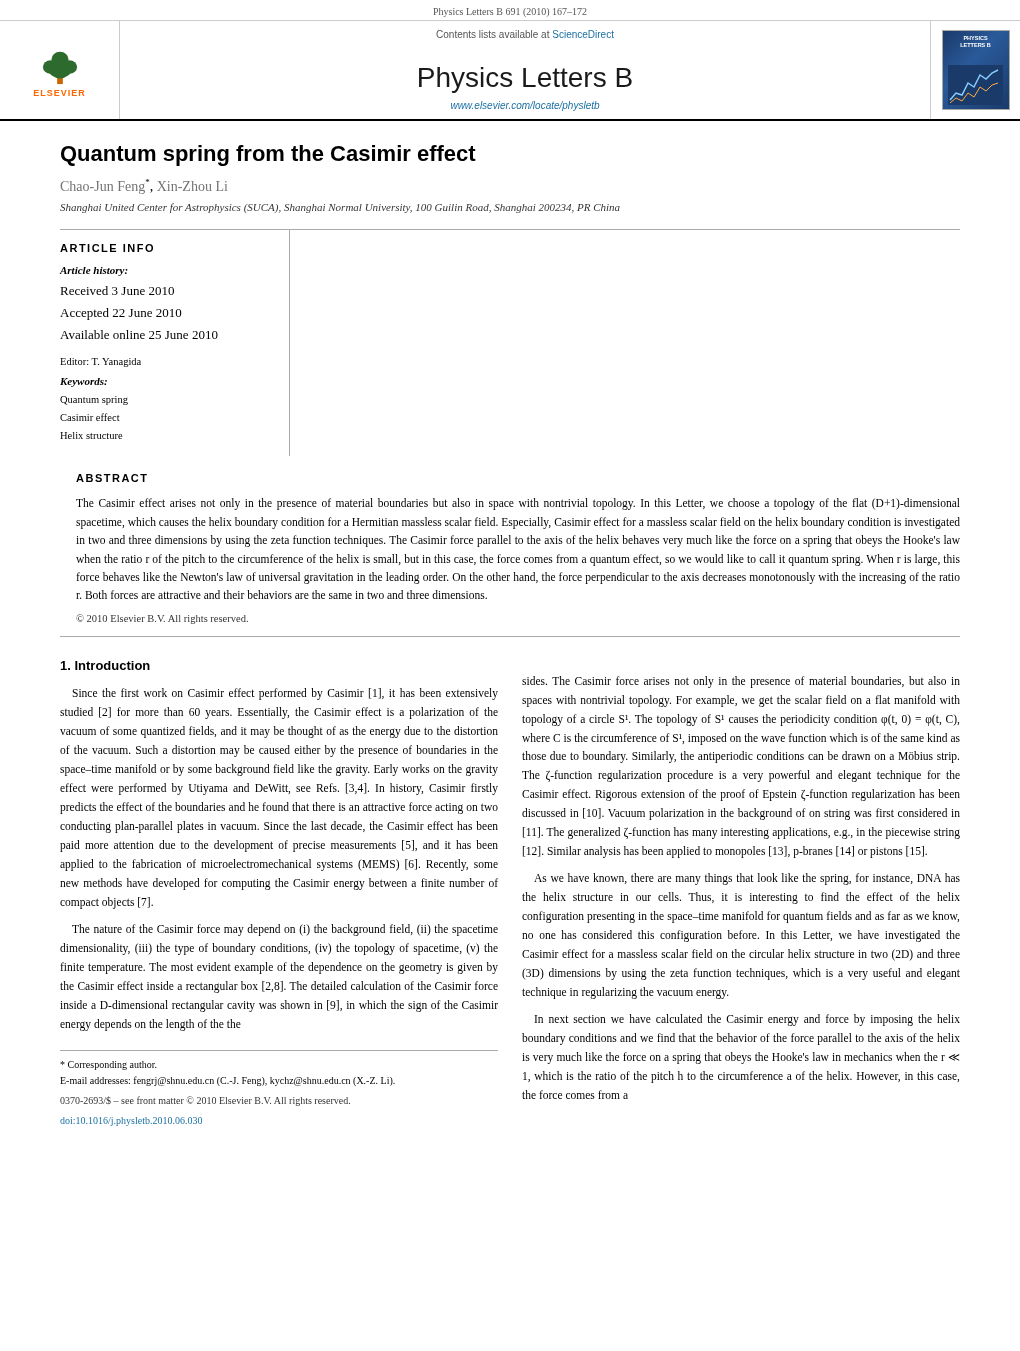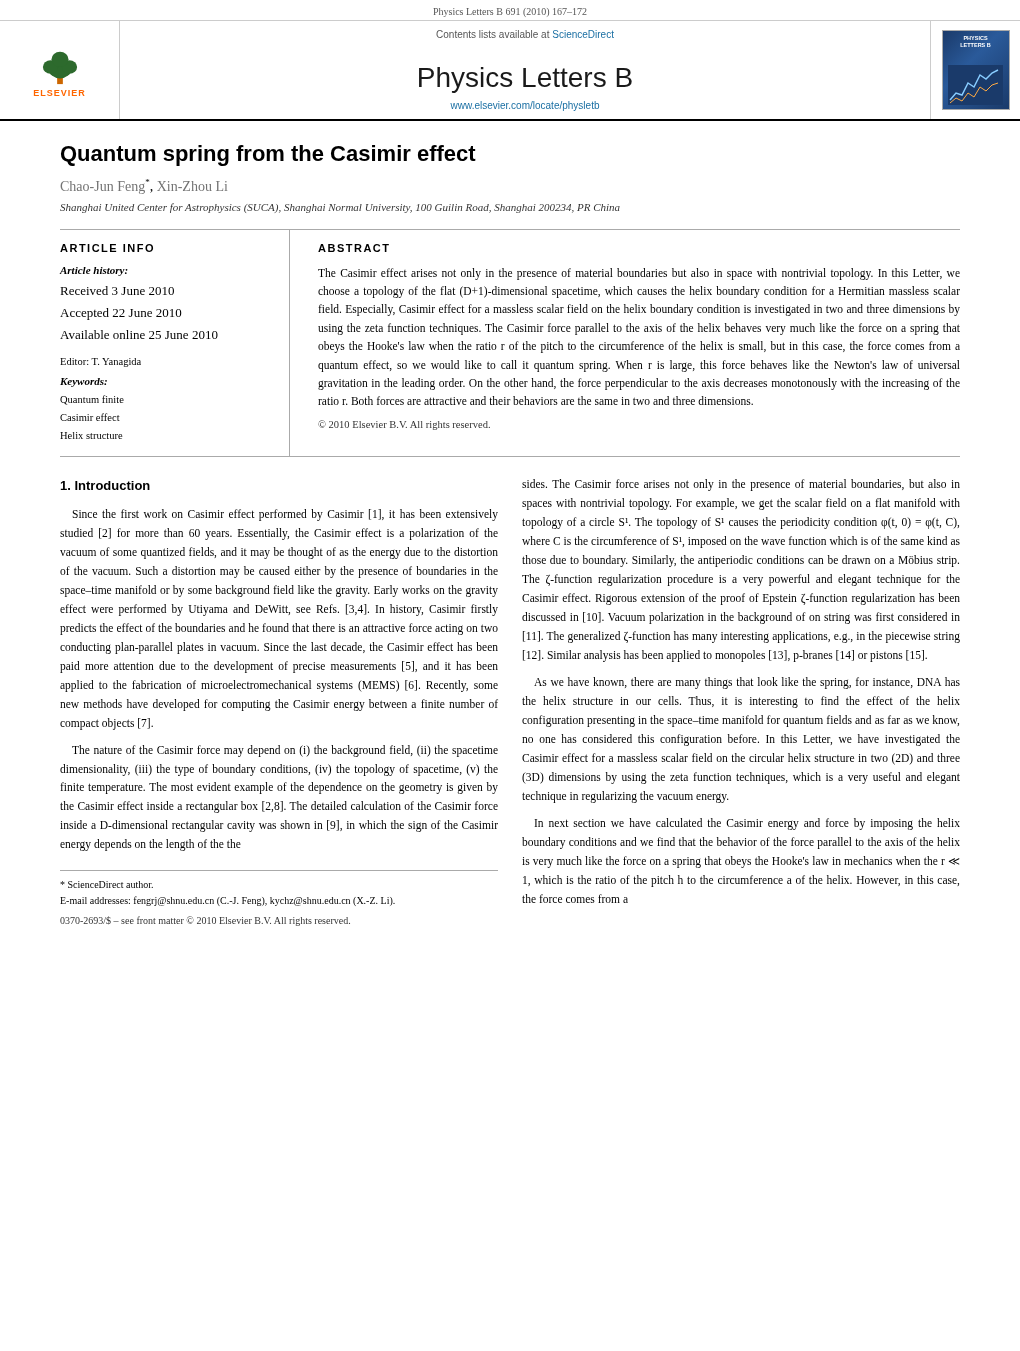--- a/index.html
+++ b/index.html
@@ -78,20 +78,21 @@
       font-size: 28px;
       font-family: Arial, sans-serif;
       font-weight: normal;
       color: #1a1a1a;
       margin-bottom: 6px;
     }
     .journal-url {
       font-size: 10px;
       color: #1a6fa3;
       font-family: Arial, sans-serif;
+      font-style: italic;
     }
 
     .journal-header-right {
       width: 90px;
       display: flex;
       align-items: center;
       justify-content: center;
       border-left: 1px solid #ccc;
       padding: 6px;
     }
@@ -148,24 +149,25 @@
     .paper-affiliation {
       font-size: 11px;
       font-style: italic;
       color: #333;
       margin-bottom: 16px;
     }
 
     
     .article-section {
       display: flex;
-      gap: 12px;
+      gap: 4px;
       border-top: 1px solid #aaa;
       border-bottom: 1px solid #aaa;
       margin-bottom: 18px;
+      flex-direction: column;
     }
 
     .article-info {
       width: 230px;
       min-width: 230px;
       padding: 12px 16px 12px 0;
       border-right: 1px solid #aaa;
       font-size: 11px;
     }
     .article-info h3 {
@@ -217,20 +219,21 @@
       font-size: 10.5px;
       margin-top: 8px;
       color: #333;
     }
 
     
     .body-columns {
       display: flex;
       gap: 24px;
       margin-top: 0;
+      align-items: center;
     }
     .body-col {
       flex: 1;
       font-size: 11.5px;
       line-height: 1.65;
       text-align: justify;
     }
 
     .section-heading {
       font-size: 13px;
@@ -331,21 +334,21 @@
       <div class="info-dates">
         <div>Received 3 June 2010</div>
         <div>Accepted 22 June 2010</div>
         <div>Available online 25 June 2010</div>
       </div>
 
       <div class="editor-line">Editor: T. Yanagida</div>
 
       <span class="info-section-label">Keywords:</span>
       <div class="keywords-list">
-        <div>Quantum finite</div>
+        <div>Quantum spring</div>
         <div>Casimir effect</div>
         <div>Helix structure</div>
       </div>
     </div>
 
     <div class="abstract-section">
       <h3>ABSTRACT</h3>
       <div class="abstract-text">
         <span>The Casimir effect arises not only in the presence of material boundaries but also in space with nontrivial topology. In this Letter, we choose a topology of the flat (D+1)-dimensional spacetime, which causes the helix boundary condition for a Hermitian massless scalar field. Especially, Casimir effect for a massless scalar field on the helix boundary condition is investigated in two and three dimensions by using the zeta function techniques. The Casimir force parallel to the axis of the helix behaves very much like the force on a spring that obeys the Hooke's law when the ratio r of the pitch to the circumference of the helix is small, but in this case, the force comes from a quantum effect, so we would like to call it quantum spring. When r is large, this force behaves like the Newton's law of universal gravitation in the leading order. On the other hand, the force perpendicular to the axis decreases monotonously with the increasing of the ratio r. Both forces are attractive and their behaviors are the same in two and three dimensions.</span>
       </div>
@@ -358,26 +361,29 @@
     <div class="body-col">
       <div class="section-heading">1.   Introduction</div>
 
       <div class="body-paragraph">Since the first work on Casimir effect performed by Casimir [1], it has been extensively studied [2] for more than 60 years. Essentially, the Casimir effect is a polarization of the vacuum of some quantized fields, and it may be thought of as the energy due to the distortion of the vacuum. Such a distortion may be caused either by the presence of boundaries in the space–time manifold or by some background field like the gravity. Early works on the gravity effect were performed by Utiyama and DeWitt, see Refs. [3,4]. In history, Casimir firstly predicts the effect of the boundaries and he found that there is an attractive force acting on two conducting plan-parallel plates in vacuum. Since the last decade, the Casimir effect has been paid more attention due to the development of precise measurements [5], and it has been applied to the fabrication of microelectromechanical systems (MEMS) [6]. Recently, some new methods have developed for computing the Casimir energy between a finite number of compact objects [7].</div>
       <div class="body-paragraph">
         <span>The nature of the Casimir force may depend on (i) the background field, (ii) the spacetime dimensionality, (iii) the type of boundary conditions, (iv) the topology of spacetime, (v) the finite temperature. The most evident example of the dependence on the geometry is given by the Casimir effect inside a rectangular box [2,8]. The detailed calculation of the Casimir force inside a D-dimensional rectangular cavity was shown in [9], in which the sign of the Casimir energy depends on the length of the</span>
         <span> the</span>
       </div>
 
       <div class="footnote-area">
-        <div class="footnote-line">* ScienceDirect author.</div>
+        <div class="footnote-line">* Corresponding author.</div>
         <div class="footnote-line">
           <span>E-mail addresses: fengrj@shnu.edu.cn (C.-J. Feng), kychz@shnu.edu.cn (X.-Z. Li).</span>
         </div>
       </div>
       <div class="doi-line">0370-2693/$ – see front matter  © 2010 Elsevier B.V. All rights reserved.</div>
+      <div class="doi-line">
+        <span class="doi-link">doi:10.1016/j.physletb.2010.06.030</span>
+      </div>
     </div>
 
     <div class="body-col">
       <div class="body-paragraph">sides. The Casimir force arises not only in the presence of material boundaries, but also in spaces with nontrivial topology. For example, we get the scalar field on a flat manifold with topology of a circle S¹. The topology of S¹ causes the periodicity condition φ(t, 0) = φ(t, C), where C is the circumference of S¹, imposed on the wave function which is of the same kind as those due to boundary. Similarly, the antiperiodic conditions can be drawn on a Möbius strip. The ζ-function regularization procedure is a very powerful and elegant technique for the Casimir effect. Rigorous extension of the proof of Epstein ζ-function regularization has been discussed in [10]. Vacuum polarization in the background of on string was first considered in [11]. The generalized ζ-function has many interesting applications, e.g., in the piecewise string [12]. Similar analysis has been applied to monopoles [13], p-branes [14] or pistons [15].</div>
       <div class="body-paragraph">As we have known, there are many things that look like the spring, for instance, DNA has the helix structure in our cells. Thus, it is interesting to find the effect of the helix configuration presenting in the space–time manifold for quantum fields and as far as we know, no one has considered this configuration before. In this Letter, we have investigated the Casimir effect for a massless scalar field on the circular helix structure in two (2D) and three (3D) dimensions by using the zeta function techniques, which is a very useful and elegant technique in regularizing the vacuum energy.</div>
       <div class="body-paragraph">In next section we have calculated the Casimir energy and force by imposing the helix boundary conditions and we find that the behavior of the force parallel to the axis of the helix is very much like the force on a spring that obeys the Hooke's law in mechanics when the r ≪ 1, which is the ratio of the pitch h to the circumference a of the helix. However, in this case, the force comes from a</div>
     </div>
 
   </div>
 

